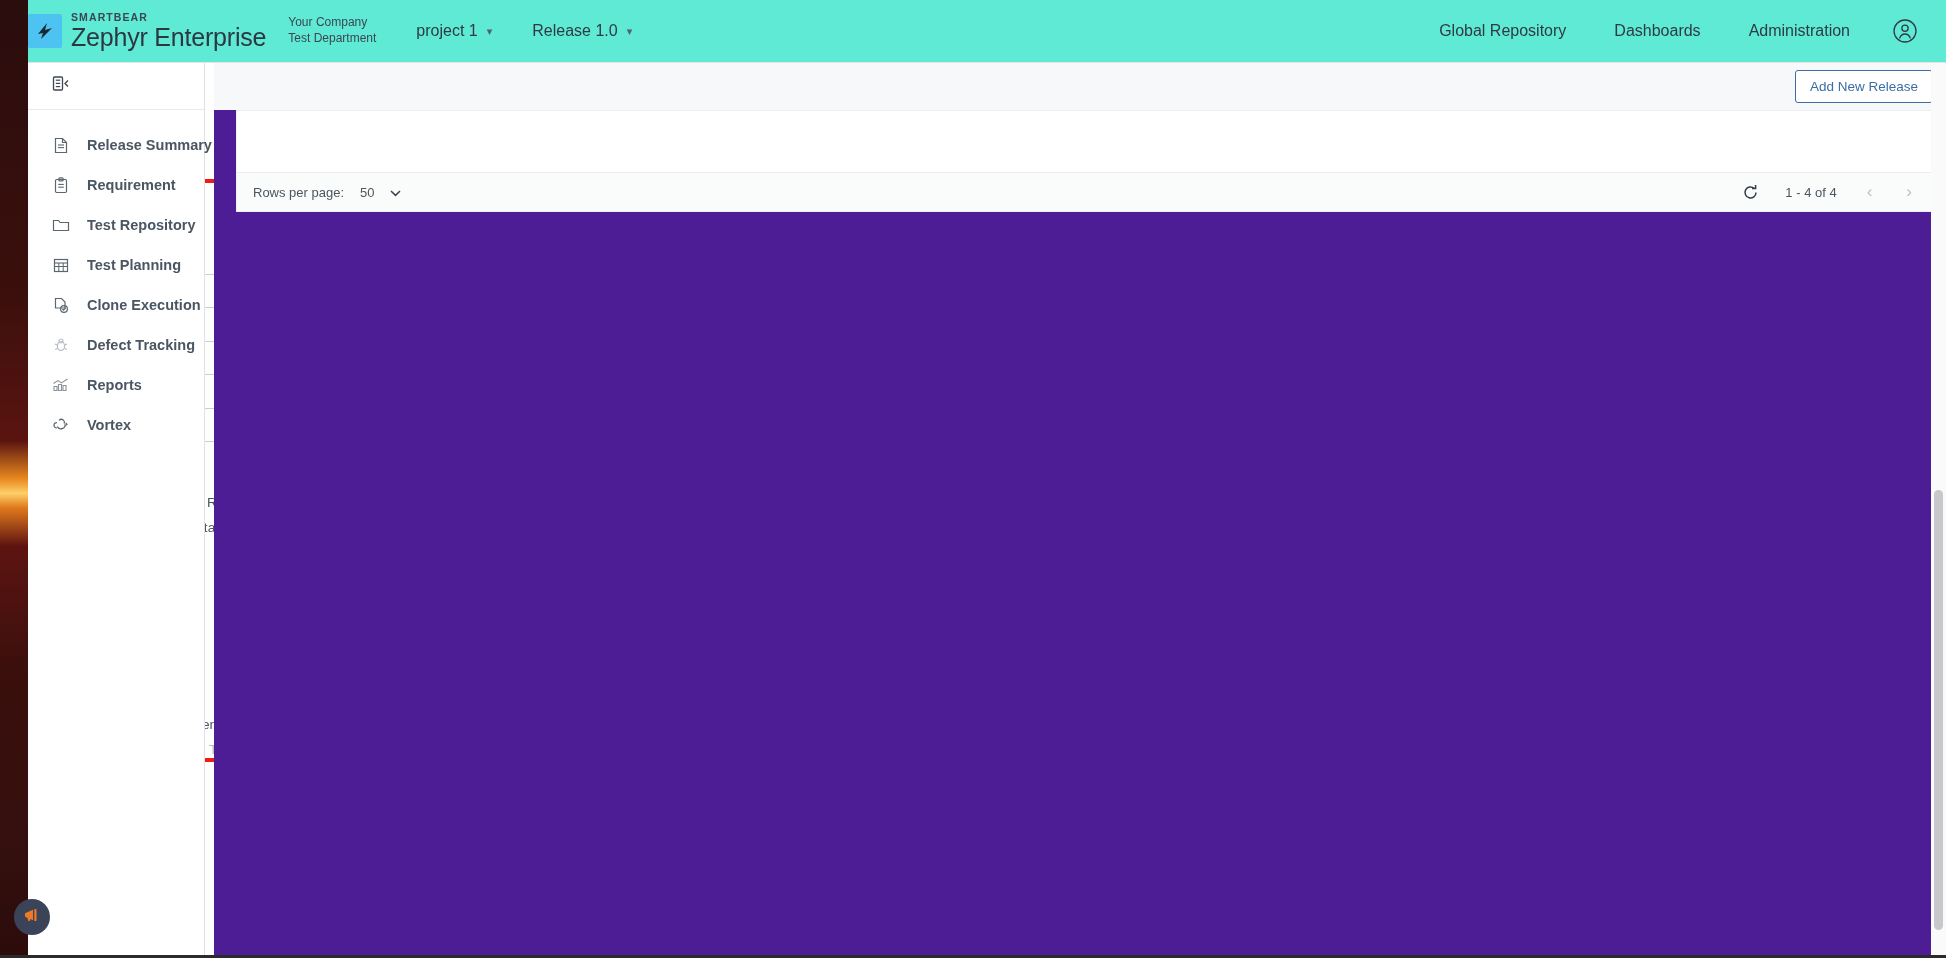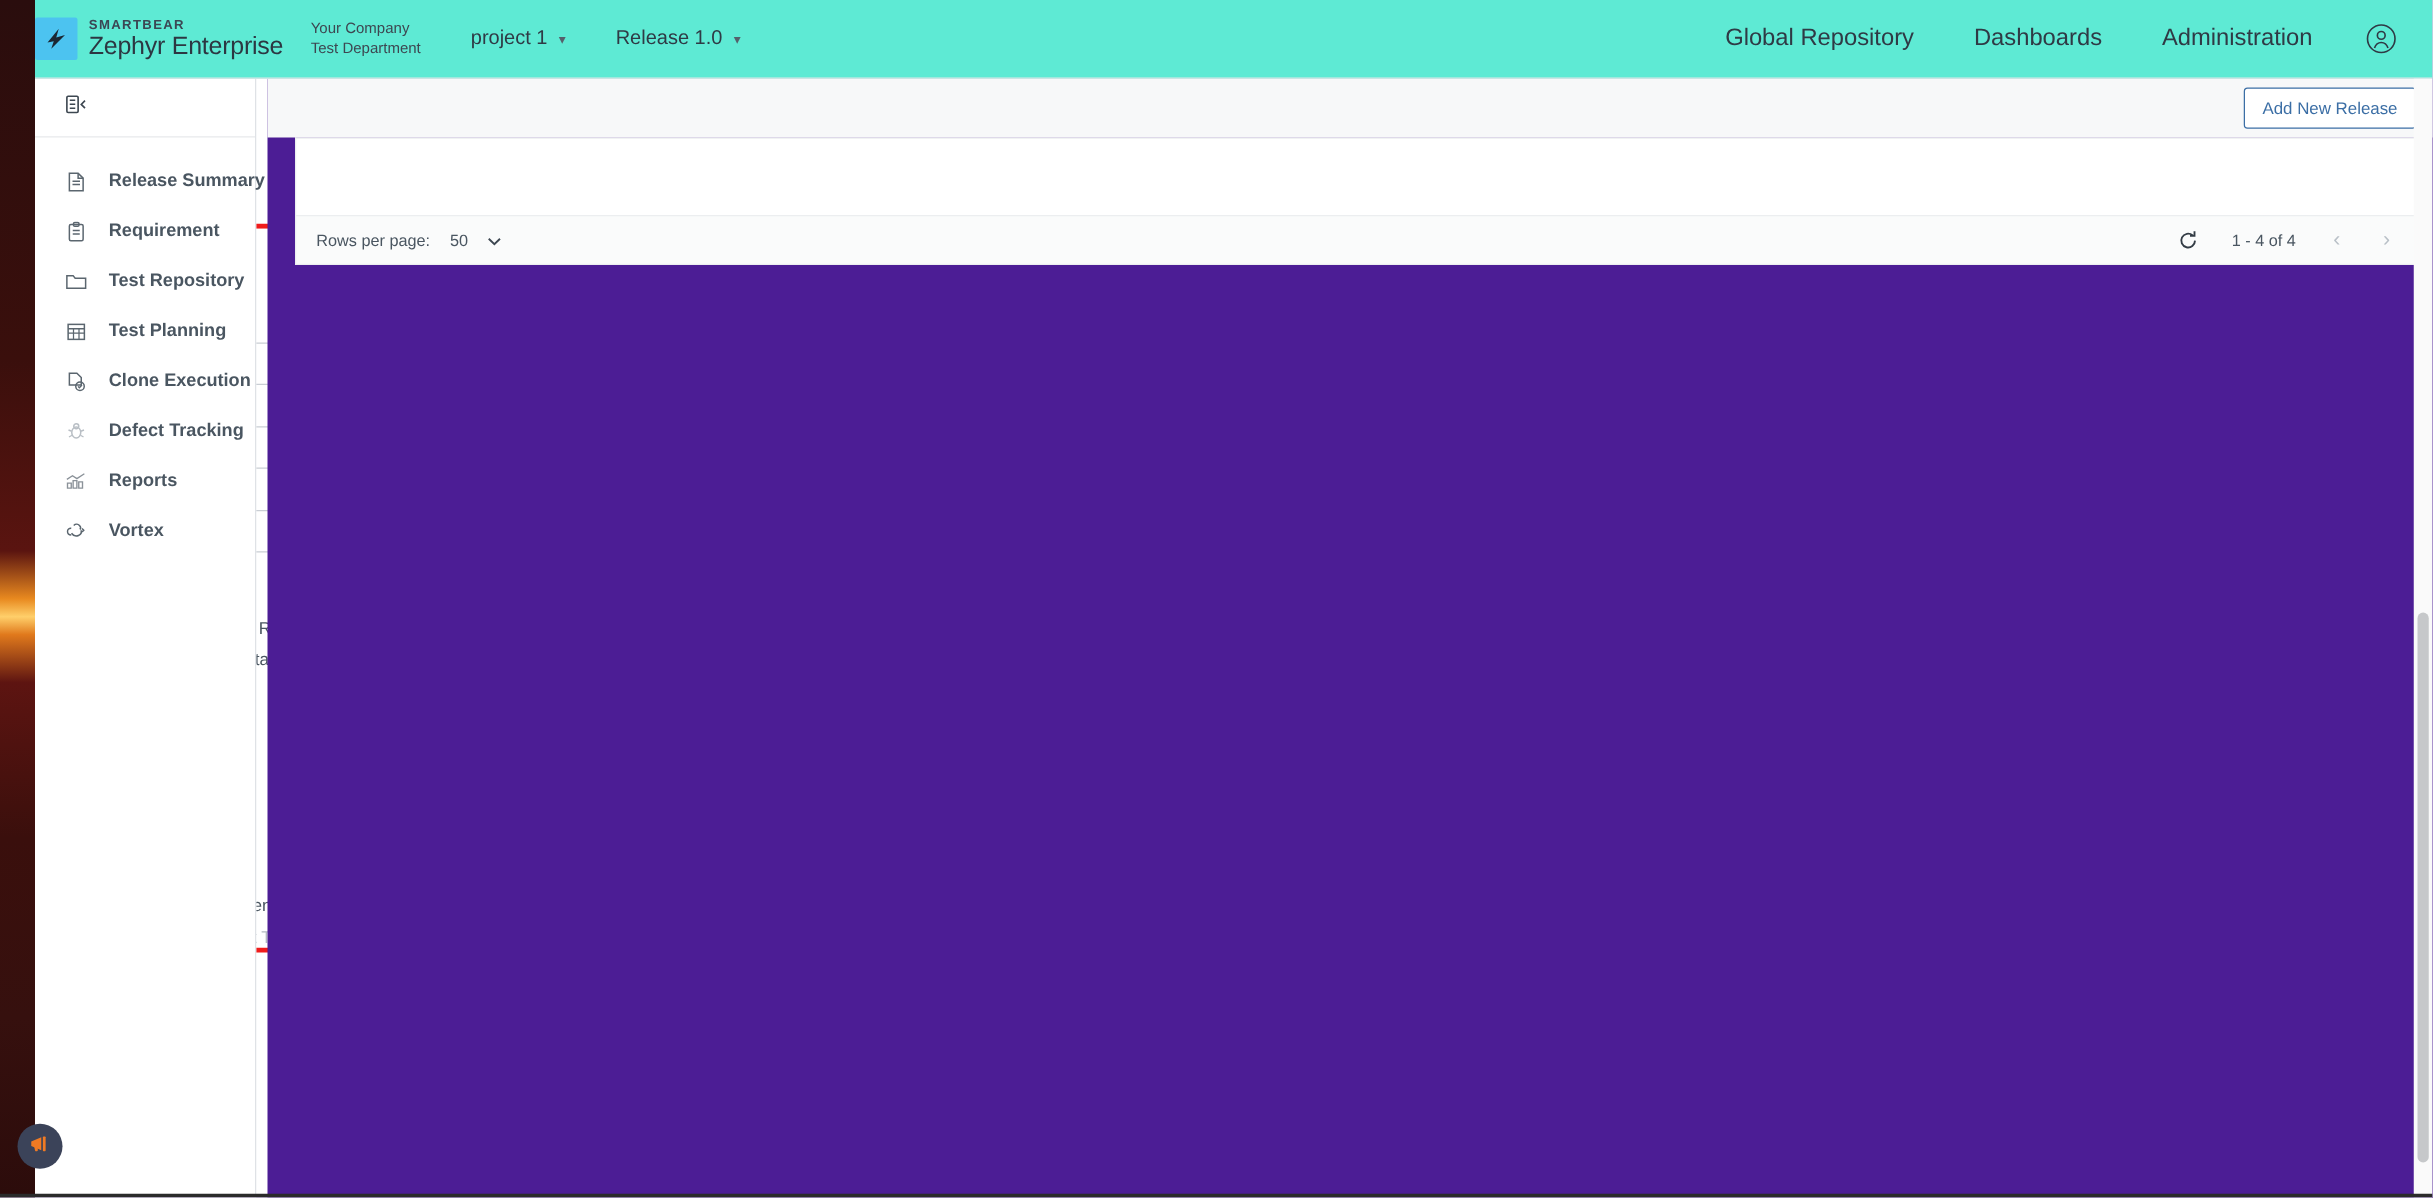--- a/index.html
+++ b/index.html
@@ -31,38 +31,38 @@
     width: 34px; height: 34px; background: #4cc3f0; border-radius: 2px;
     display: flex; align-items: center; justify-content: center;
     margin-right: 9px;
   }
   .brand-text { line-height: 1; }
   .brand-sb {
     font-size: 10.5px; letter-spacing: 1.1px; font-weight: 700;
     color: #3b4754; display: block; margin-bottom: 2px;
   }
   .brand-name {
-    font-size: 20px; color: #2c3742; font-weight: 400;
+    font-size: 25px; color: #2c3742; font-weight: 400;
     letter-spacing: -0.2px; display: block;
   }
   .company {
     margin-left: 22px; line-height: 1.3; color: #3d4751; font-size: 12px;
   }
   .company span { display: block; }
   .ctx-select {
     margin-left: 40px; display: flex; align-items: center;
     font-size: 16px; color: #2f3a45; cursor: pointer;
   }
   .ctx-select .caret { margin-left: 9px; font-size: 11px; color: #55606b; }
   .topnav {
     margin-left: auto; display: flex; align-items: center;
     margin-right: 26px; gap: 0;
   }
   .topnav a {
-    font-size: 19px; color: #2f3a45; text-decoration: none;
+    font-size: 16px; color: #2f3a45; text-decoration: none;
     padding: 0 24px; cursor: pointer;
   }
   .avatar-btn {
     width: 30px; height: 30px; margin-left: 16px; cursor: pointer;
     display: flex; align-items: center; justify-content: center;
   }
 
   
   .sidebar {
     position: absolute; left: 28px; top: 63px; width: 177px; height: 895px;

